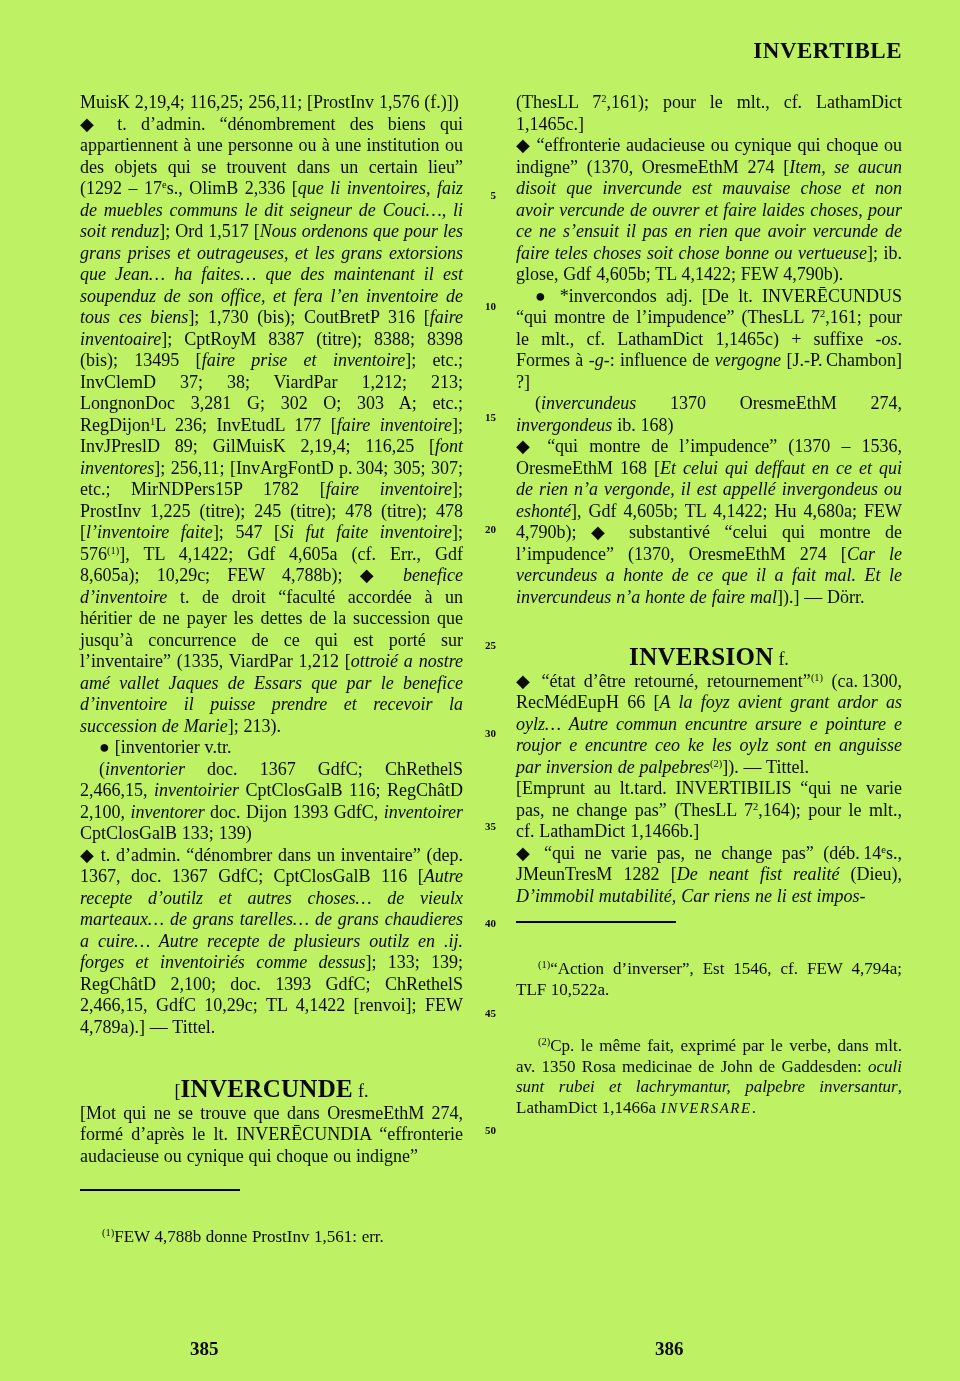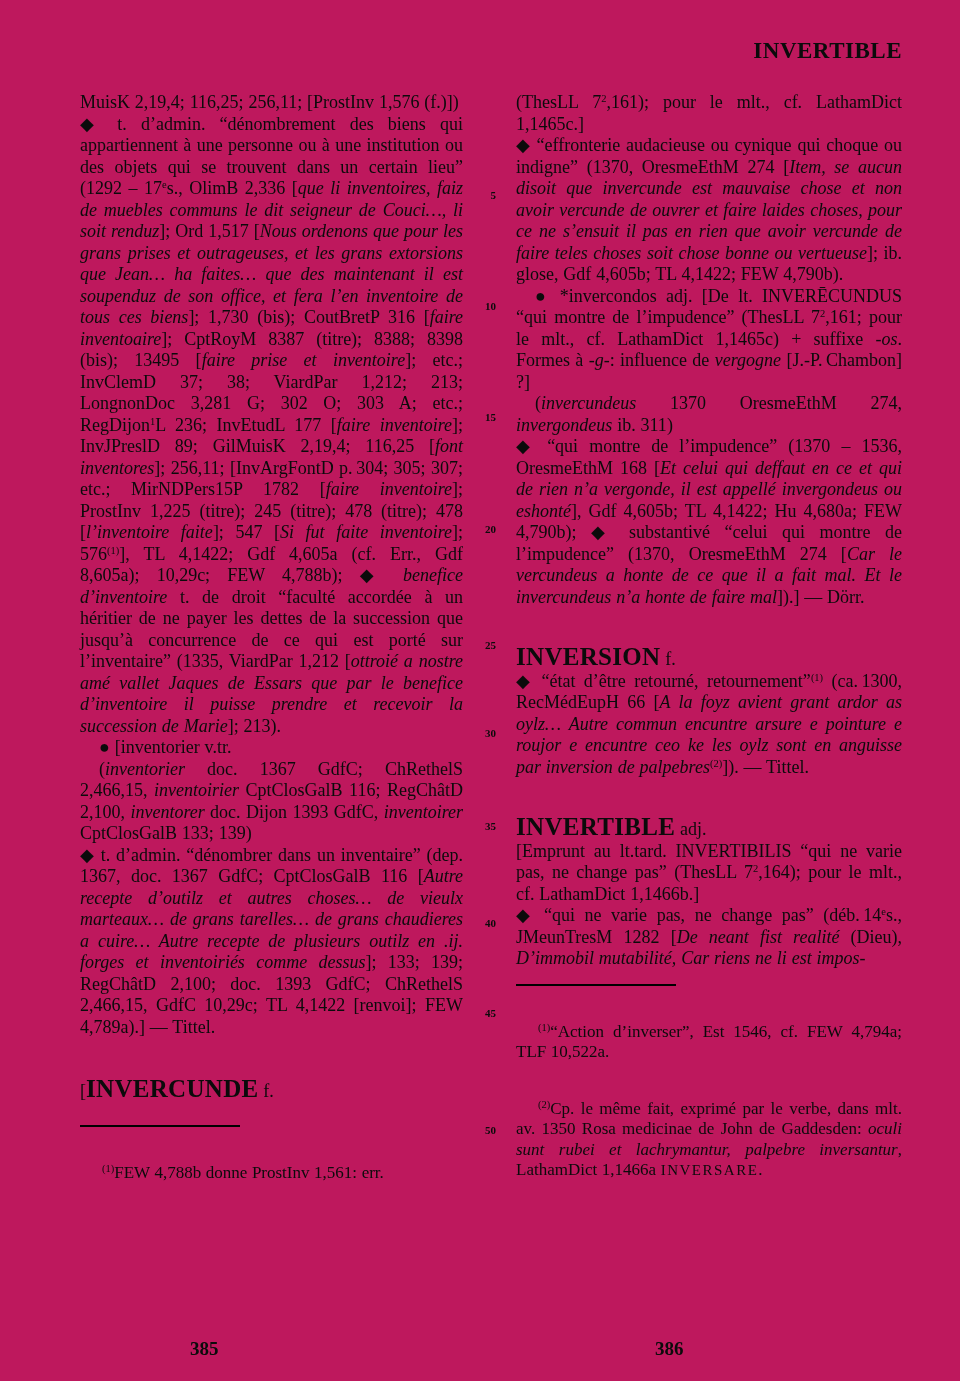--- a/index.html
+++ b/index.html
@@ -1,35 +1,35 @@
 <!DOCTYPE html>
 <html><head>
 <meta charset="utf-8">
 <style>
   html,body{margin:0;padding:0;background:#e8e8e4;}
   .page{
-    position:relative;width:960px;height:1381px;background:#be185d;
+    position:relative;width:960px;height:1381px;background:#bef264;
     font-family:"Liberation Serif","DejaVu Serif",serif;color:#0b0b0b;
     margin:0 auto;overflow:hidden;
   }
   .running-title{
     position:absolute;top:38px;left:516px;width:386px;text-align:right;
     font-weight:bold;font-size:23px;letter-spacing:.5px;
   }
   .col{position:absolute;top:92px;}
   .col-left{left:80px;width:383px;}
   .col-right{left:516px;width:386px;}
   .para{margin:0;text-align:justify;font-size:18px;line-height:21.5px;word-spacing:.02em;}
   .para.indent{text-indent:19px;}
-  .para.headword{text-align:left;}
+  .para.headword{text-align:center;}
   .hw{font-size:25px;font-weight:bold;letter-spacing:.3px;}
   .it{font-style:italic;}
   .bd{font-weight:normal;}
   .sup{font-size:10.5px;vertical-align:6px;line-height:0;}
-  .sc{font-size:15px;letter-spacing:1.5px;}
+  .sc{font-size:15px;letter-spacing:1.5px;font-style:italic;}
   .footnote-section{margin-top:22px;}
   .footnote-rule{width:160px;border-top:2px solid #000;margin:0 0 7px 0;}
   .para.footnote{font-size:17px;line-height:20.5px;margin-top:36px;}
   .para.footnote{text-indent:22px;}
   .line-numbers{position:absolute;top:0;left:468px;width:28px;height:1381px;}
   .line-no{
     position:absolute;left:0;width:28px;text-align:right;
     font-size:11px;font-weight:bold;line-height:11px;
   }
   .page-number{
@@ -47,39 +47,39 @@
   <div class="running-title">INVERTIBLE</div>
 
   <div class="col col-left">
     <div>
         <p class="para"><span>MuisK 2,19,4; 116,25; 256,11; [ProstInv 1,576 (f.)])</span></p>
         <p class="para"><span>◆  t. d’admin. “dénombrement des biens qui appartiennent à une personne ou à une institution ou des objets qui se trouvent dans un certain lieu” (1292 – 17</span><span class="sup">e</span><span>s., OlimB 2,336 [</span><span class="it">que li inventoires, faiz de muebles communs le dit seigneur de Couci…, li soit renduz</span><span>]; Ord 1,517 [</span><span class="it">Nous ordenons que pour les grans prises et outrageuses, et les grans extorsions que Jean… ha faites… que des maintenant il est soupenduz de son office, et fera l’en inventoire de tous ces biens</span><span>]; 1,730 (bis); CoutBretP 316 [</span><span class="it">faire inventoaire</span><span>]; CptRoyM 8387 (titre); 8388; 8398 (bis); 13495 [</span><span class="it">faire prise et inventoire</span><span>]; etc.; InvClemD 37; 38; ViardPar 1,212; 213; LongnonDoc 3,281 G; 302 O; 303 A; etc.; RegDijon</span><span class="sup">1</span><span>L 236; InvEtudL 177 [</span><span class="it">faire inventoire</span><span>]; InvJPreslD 89; GilMuisK 2,19,4; 116,25 [</span><span class="it">font inventores</span><span>]; 256,11; [InvArgFontD p. 304; 305; 307; etc.; MirNDPers15P 1782 [</span><span class="it">faire inventoire</span><span>]; ProstInv 1,225 (titre); 245 (titre); 478 (titre); 478 [</span><span class="it">l’inventoire faite</span><span>]; 547 [</span><span class="it">Si fut faite inventoire</span><span>]; 576</span><span class="sup">(1)</span><span>], TL 4,1422; Gdf 4,605a (cf. Err., Gdf 8,605a); 10,29c; FEW 4,788b); ◆ </span><span class="it">benefice d’inventoire</span><span> t. de droit “faculté accordée à un héritier de ne payer les dettes de la succession que jusqu’à concurrence de ce qui est porté sur l’inventaire” (1335, ViardPar 1,212 [</span><span class="it">ottroié a nostre amé vallet Jaques de Essars que par le benefice d’inventoire il puisse prendre et recevoir la succession de Marie</span><span>]; 213).</span></p>
         <p class="para indent"><span>● </span><span class="bd">[inventorier</span><span> v.tr.</span></p>
         <p class="para indent"><span class="bd">(</span><span class="it">inventorier</span><span> doc. 1367 GdfC; ChRethelS 2,466,15, </span><span class="it">inventoirier</span><span> CptClosGalB 116; RegChâtD 2,100, </span><span class="it">inventorer</span><span> doc. Dijon 1393 GdfC, </span><span class="it">inventoirer</span><span> CptClosGalB 133; 139</span><span class="bd">)</span></p>
         <p class="para"><span>◆  t. d’admin. “dénombrer dans un inventaire” (dep. 1367, doc. 1367 GdfC; CptClosGalB 116 [</span><span class="it">Autre recepte d’outilz et autres choses… de vieulx marteaux… de grans tarelles… de grans chaudieres a cuire… Autre recepte de plusieurs outilz en .ij. forges et inventoiriés comme dessus</span><span>]; 133; 139; RegChâtD 2,100; doc. 1393 GdfC; ChRethelS 2,466,15, GdfC 10,29c; TL 4,1422 [renvoi]; FEW 4,789a).] — Tittel.</span></p>
         <p class="para headword" style="margin-top: 40px;"><span>[</span><span class="hw">INVERCUNDE</span><span> f.</span></p>
+        <p class="para"><span>[Mot qui ne se trouve que dans OresmeEthM 274, formé d’après le lt. INVERĒCUNDIA “effronterie audacieuse ou cynique qui choque ou indigne”</span></p>
       </div>
     <div class="footnote-section">
       <div class="footnote-rule"></div>
       <div>
           <p class="para footnote"><span class="sup">(1)</span><span>FEW 4,788b donne ProstInv 1,561: err.</span></p>
         </div>
     </div>
   </div>
 
   <div class="col col-right">
     <div>
         <p class="para"><span>(ThesLL 7</span><span class="sup">2</span><span>,161); pour le mlt., cf. LathamDict 1,1465c.]</span></p>
         <p class="para"><span>◆  “effronterie audacieuse ou cynique qui choque ou indigne” (1370, OresmeEthM 274 [</span><span class="it">Item, se aucun disoit que invercunde est mauvaise chose et non avoir vercunde de ouvrer et faire laides choses, pour ce ne s’ensuit il pas en rien que avoir vercunde de faire teles choses soit chose bonne ou vertueuse</span><span>]; ib. glose, Gdf 4,605b; TL 4,1422; FEW 4,790b).</span></p>
         <p class="para indent"><span>●  </span><span class="bd">*invercondos</span><span> adj. [De lt. INVERĒCUNDUS “qui montre de l’impudence” (ThesLL 7</span><span class="sup">2</span><span>,161; pour le mlt., cf. LathamDict 1,1465c) + suffixe </span><span class="it">-os</span><span>. Formes à </span><span class="it">-g-</span><span>: influence de </span><span class="it">vergogne</span><span> [J.-P. Chambon] ?]</span></p>
-        <p class="para indent"><span class="bd">(</span><span class="it">invercundeus</span><span> 1370 OresmeEthM 274, </span><span class="it">invergondeus</span><span> ib. 311</span><span class="bd">)</span></p>
+        <p class="para indent"><span class="bd">(</span><span class="it">invercundeus</span><span> 1370 OresmeEthM 274, </span><span class="it">invergondeus</span><span> ib. 168</span><span class="bd">)</span></p>
         <p class="para"><span>◆  “qui montre de l’impudence” (1370 – 1536, OresmeEthM 168 [</span><span class="it">Et celui qui deffaut en ce et qui de rien n’a vergonde, il est appellé invergondeus ou eshonté</span><span>], Gdf 4,605b; TL 4,1422; Hu 4,680a; FEW 4,790b); ◆ substantivé “celui qui montre de l’impudence” (1370, OresmeEthM 274 [</span><span class="it">Car le vercundeus a honte de ce que il a fait mal. Et le invercundeus n’a honte de faire mal</span><span>]).] — Dörr.</span></p>
         <p class="para headword" style="margin-top: 38px;"><span class="hw">INVERSION</span><span> f.</span></p>
         <p class="para"><span>◆  “état d’être retourné, retournement”</span><span class="sup">(1)</span><span> (ca. 1300, RecMédEupH 66 [</span><span class="it">A la foyz avient grant ardor as oylz… Autre commun encuntre arsure e pointure e roujor e encuntre ceo ke les oylz sont en anguisse par inversion de palpebres</span><span class="sup">(2)</span><span>]). — Tittel.</span></p>
-        <p class="para headword" style="margin-top: 38px;"><span class="hw">INVERTIBLE</span><span> adj.</span></p>
         <p class="para"><span>[Emprunt au lt.tard. INVERTIBILIS “qui ne varie pas, ne change pas” (ThesLL 7</span><span class="sup">2</span><span>,164); pour le mlt., cf. LathamDict 1,1466b.]</span></p>
         <p class="para"><span>◆  “qui ne varie pas, ne change pas” (déb. 14</span><span class="sup">e</span><span>s., JMeunTresM 1282 [</span><span class="it">De neant fist realité</span><span> (Dieu), </span><span class="it">D’immobil mutabilité, Car riens ne li est impos-</span></p>
       </div>
     <div class="footnote-section" style="margin-top:14px;">
       <div class="footnote-rule"></div>
       <div>
           <p class="para footnote"><span class="sup">(1)</span><span>“Action d’inverser”, Est 1546, cf. FEW 4,794a; TLF 10,522a.</span></p>
           <p class="para footnote"><span class="sup">(2)</span><span>Cp. le même fait, exprimé par le verbe, dans mlt. av. 1350 Rosa medicinae de John de Gaddesden: </span><span class="it">oculi sunt rubei et lachrymantur, palpebre inversantur</span><span>, LathamDict 1,1466a </span><span class="sc">INVERSARE</span><span>.</span></p>
         </div>
     </div>

